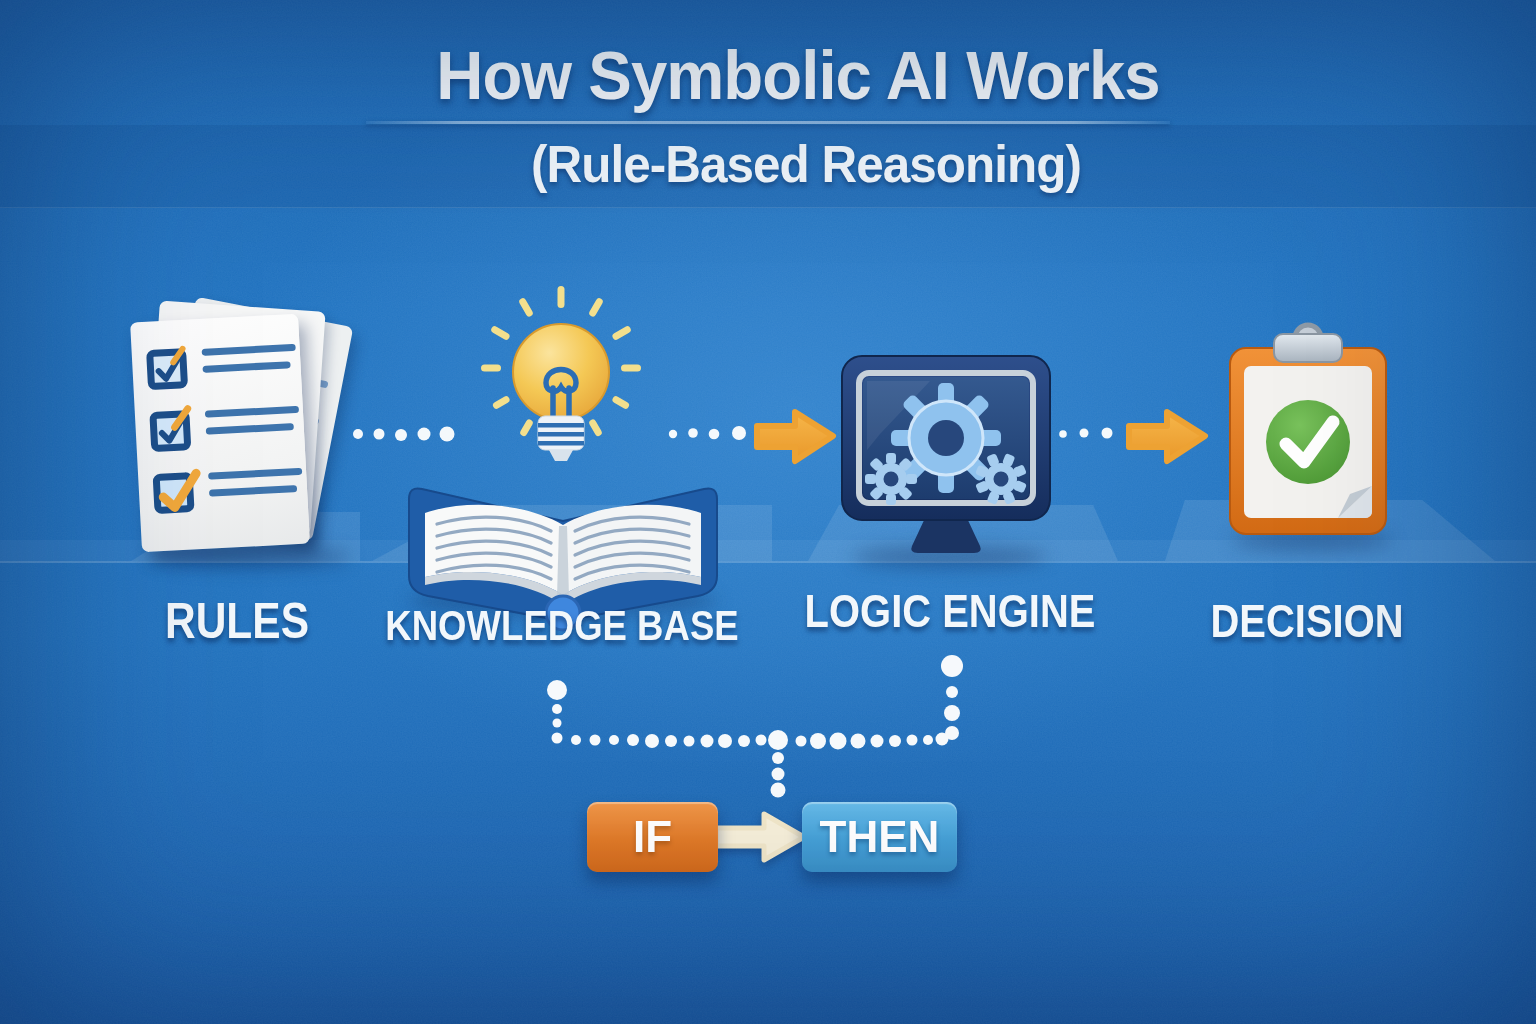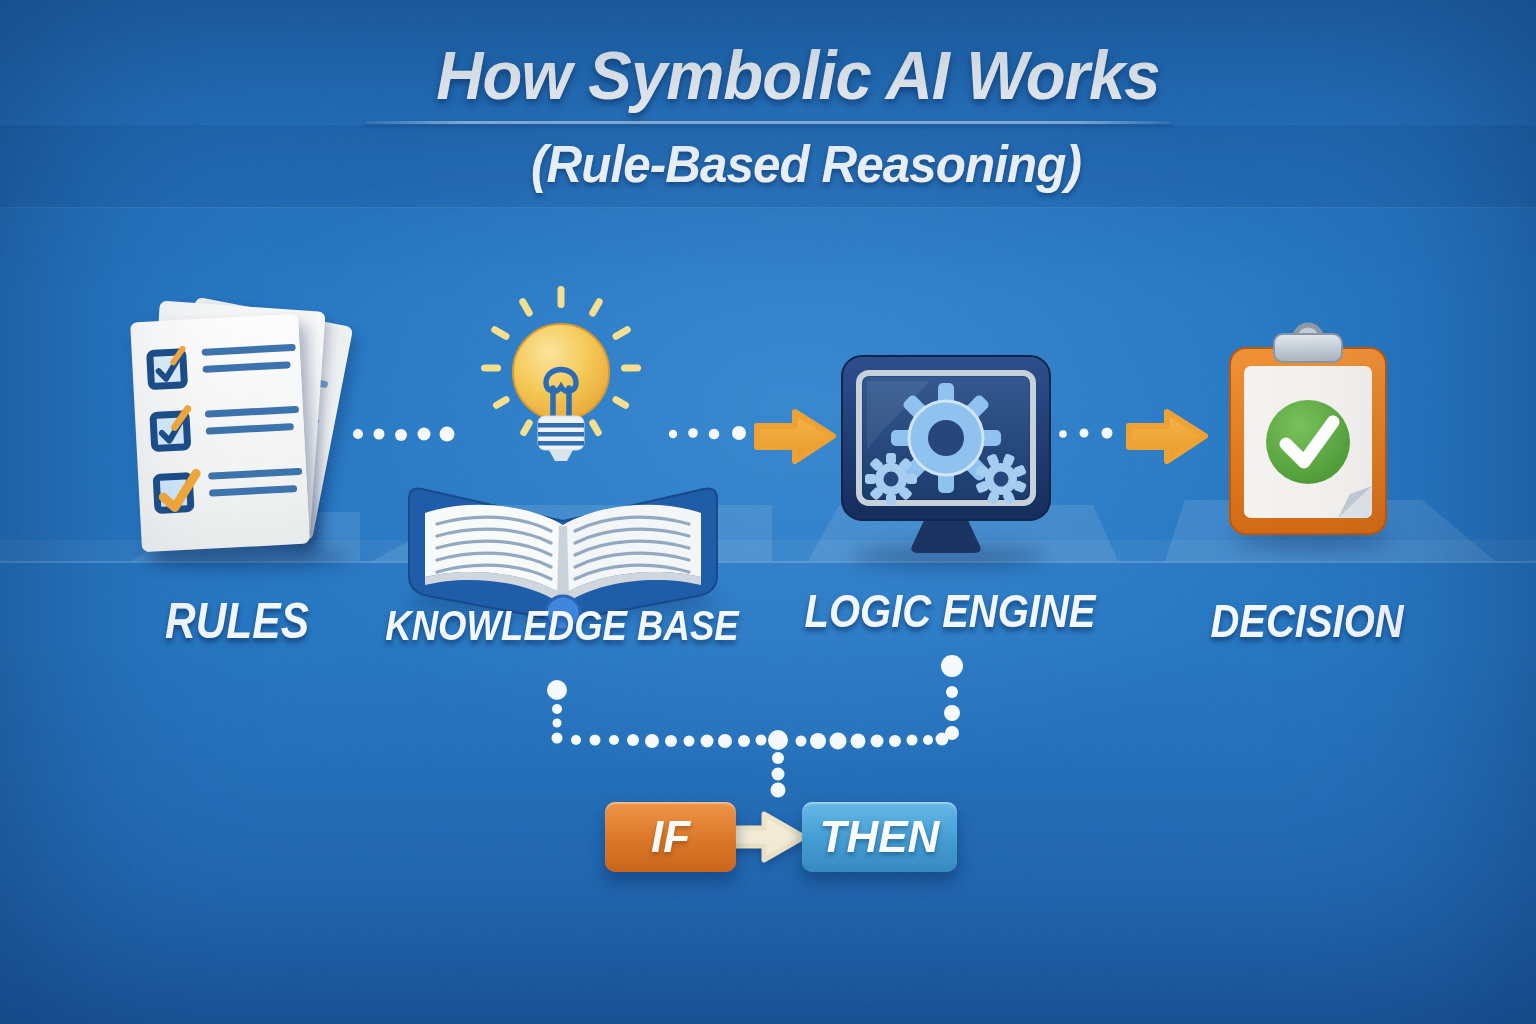--- a/index.html
+++ b/index.html
@@ -2,21 +2,20 @@
 <html><head>
 <meta charset="utf-8">
 <style>
   html,body{margin:0;padding:0;background:#0d3a70;}
   .canvas{
     position:relative;width:1536px;height:1024px;overflow:hidden;
     font-family:"Liberation Sans", sans-serif;
     background:
       radial-gradient(ellipse 900px 600px at 52% 40%, rgba(120,195,255,.22), rgba(120,195,255,0) 62%),
       linear-gradient(180deg,#1d67b2 0%,#2173c0 30%,#2273bf 62%,#1a5da8 100%);
-    font-style: italic;
   }
   .vignette{position:absolute;inset:0;box-shadow:inset 0 0 220px rgba(6,32,78,.5);pointer-events:none;z-index:9;}
   .noise{position:absolute;inset:0;opacity:.55;z-index:1;pointer-events:none;}
 
   
   .title{position:absolute;left:798px;top:36px;transform:translateX(-50%) scaleX(.96);
     font-size:68px;font-weight:bold;color:#f4f8fb;white-space:nowrap;letter-spacing:-1px;
     text-shadow:0 4px 8px rgba(8,38,88,.55);z-index:5;}
   .divider{position:absolute;left:366px;top:121px;width:804px;height:3px;z-index:5;
     background:linear-gradient(90deg,rgba(255,255,255,.05),rgba(255,255,255,.45) 12%,rgba(255,255,255,.45) 88%,rgba(255,255,255,.05));
@@ -64,21 +63,21 @@
   .row-lines .ln{width:94px;height:7px;border-radius:3.5px;background:#3e74ad;margin-bottom:10px;}
 
   .abs-svg{position:absolute;z-index:3;overflow:visible;}
   .dots-svg{position:absolute;z-index:3;overflow:visible;}
 
   
   .rule-box{position:absolute;border-radius:10px;display:flex;align-items:center;justify-content:center;
     color:#fff;font-weight:bold;z-index:5;
     box-shadow:0 10px 16px rgba(8,32,78,.38), inset 0 2px 1px rgba(255,255,255,.35);
     text-shadow:0 3px 4px rgba(90,40,0,.35);}
-  .if-box{left:605px;top:802px;width:131px;height:70px;font-size:44px;
+  .if-box{left:587px;top:802px;width:131px;height:70px;font-size:44px;
     background:linear-gradient(180deg,#f0974a 0%,#e07a27 55%,#d2691a 100%);}
   .then-box{left:802px;top:802px;width:155px;height:70px;font-size:44px;
     background:linear-gradient(180deg,#67bbe9 0%,#45a0d6 55%,#3a8fc6 100%);
     text-shadow:0 3px 4px rgba(10,60,110,.45);}
 </style>
 </head>
 <body>
 
 <div class="canvas">
 

